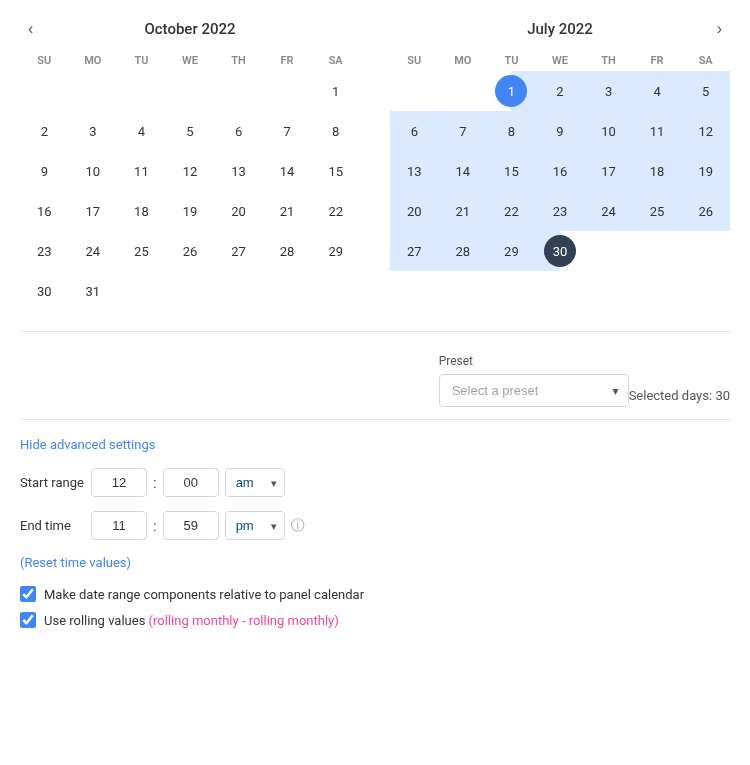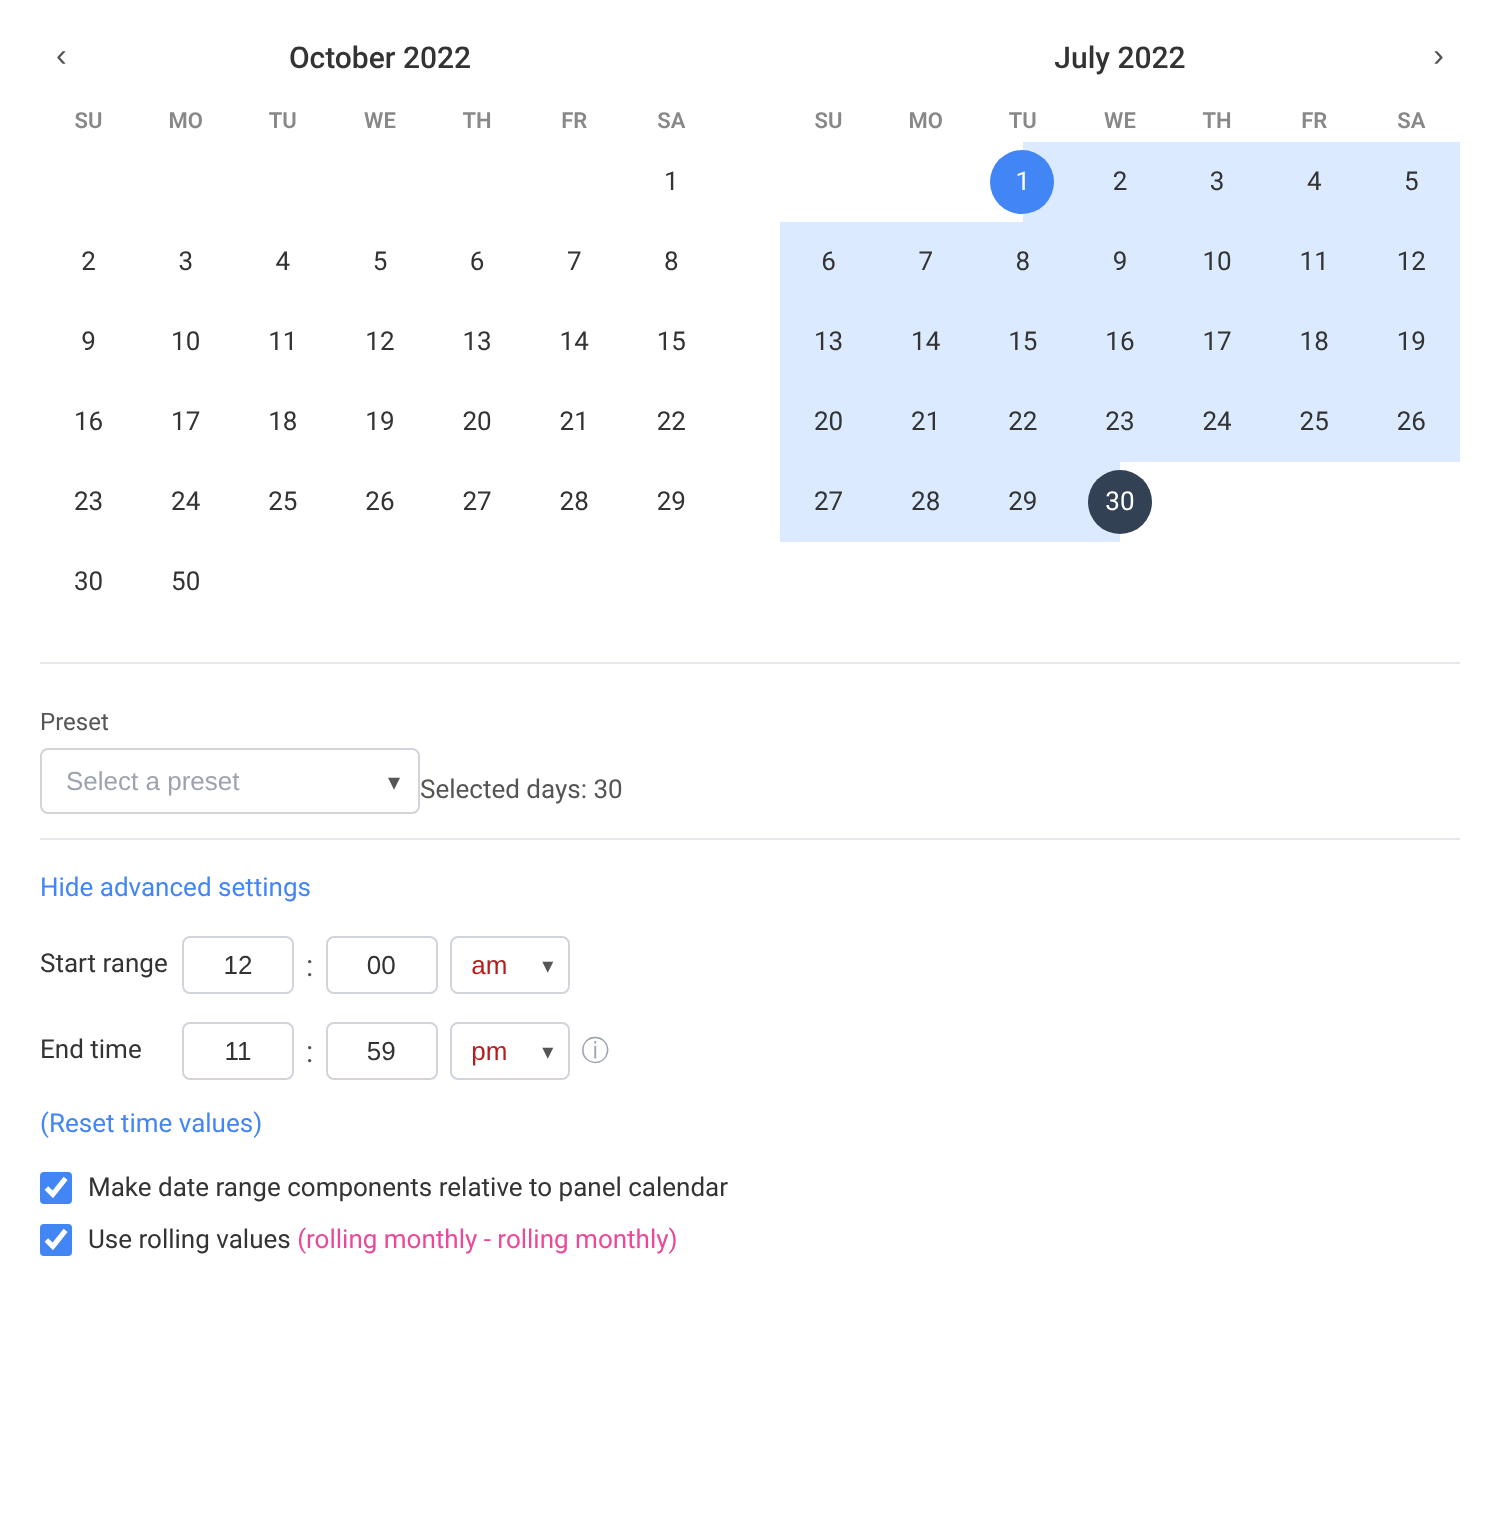--- a/index.html
+++ b/index.html
@@ -90,21 +90,21 @@
     .divider {
       border: none;
       border-top: 1px solid #e5e7eb;
       margin: 10px 0 16px 0;
     }
 
     
     .preset-row {
       display: flex;
       align-items: flex-start;
-      justify-content: flex-start;
+      justify-content: flex-end;
       margin-bottom: 12px;
       margin-top: 22px;
     }
     .preset-label {
       font-size: 12px;
       color: #555;
       margin-bottom: 6px;
     }
     .selected-days {
       font-size: 13px;
@@ -174,21 +174,21 @@
       color: #555;
     }
     .time-ampm-wrapper {
       position: relative;
     }
     .time-ampm {
       padding: 6px 28px 6px 10px;
       border: 1px solid #d1d5db;
       border-radius: 4px;
       font-size: 13px;
-      color: #b91c1c;
+      color: #0c4a6e;
       appearance: none;
       background: #fff;
       cursor: pointer;
       width: 60px;
     }
     .time-ampm-chevron {
       position: absolute;
       right: 8px;
       top: 50%;
       transform: translateY(-50%);
@@ -297,21 +297,21 @@
               <td><span class="day-cell">23</span></td>
               <td><span class="day-cell">24</span></td>
               <td><span class="day-cell">25</span></td>
               <td><span class="day-cell">26</span></td>
               <td><span class="day-cell">27</span></td>
               <td><span class="day-cell">28</span></td>
               <td><span class="day-cell">29</span></td>
             </tr>
             <tr>
               <td><span class="day-cell">30</span></td>
-              <td><span class="day-cell">50</span></td>
+              <td><span class="day-cell">31</span></td>
               <td></td>
               <td></td>
               <td></td>
               <td></td>
               <td></td>
             </tr>
           </tbody>
       </table>
     </div>
 

